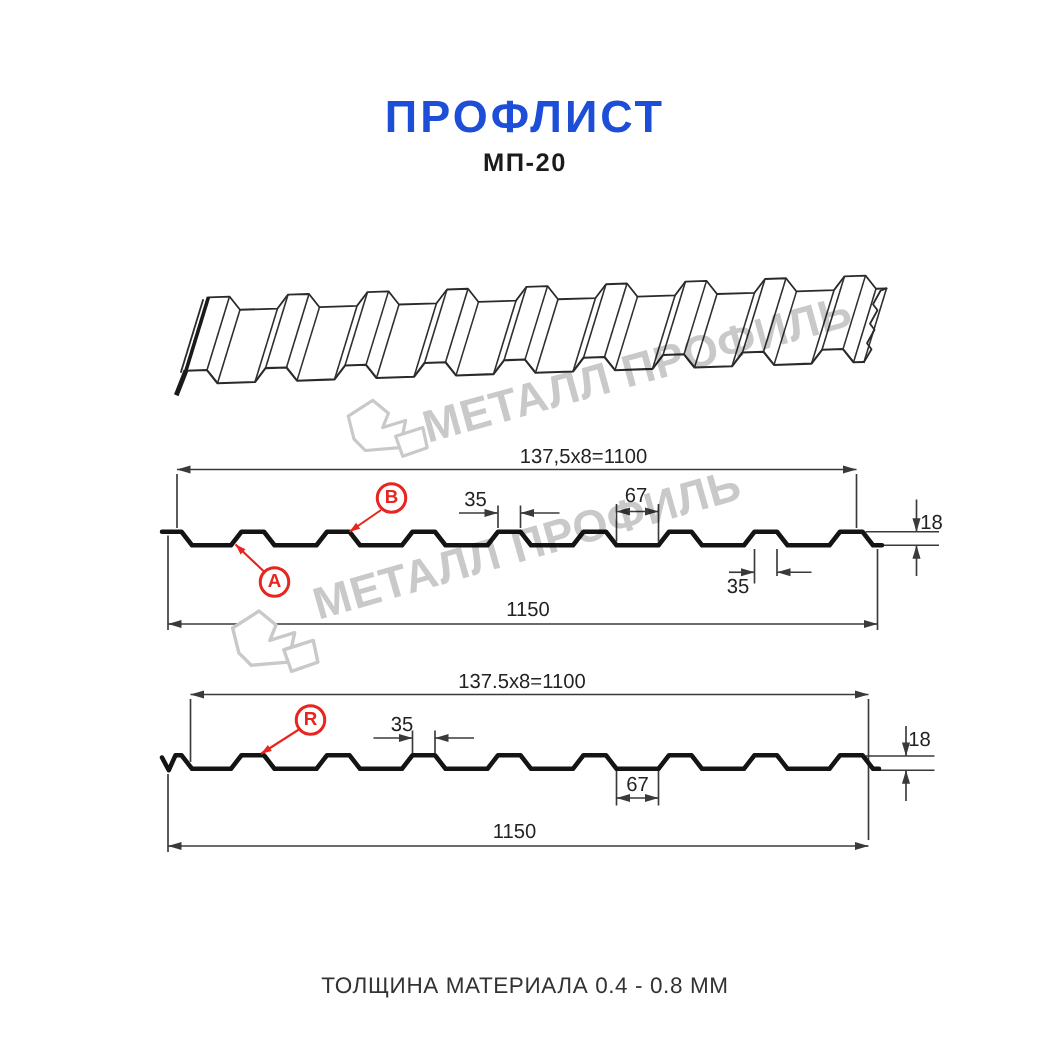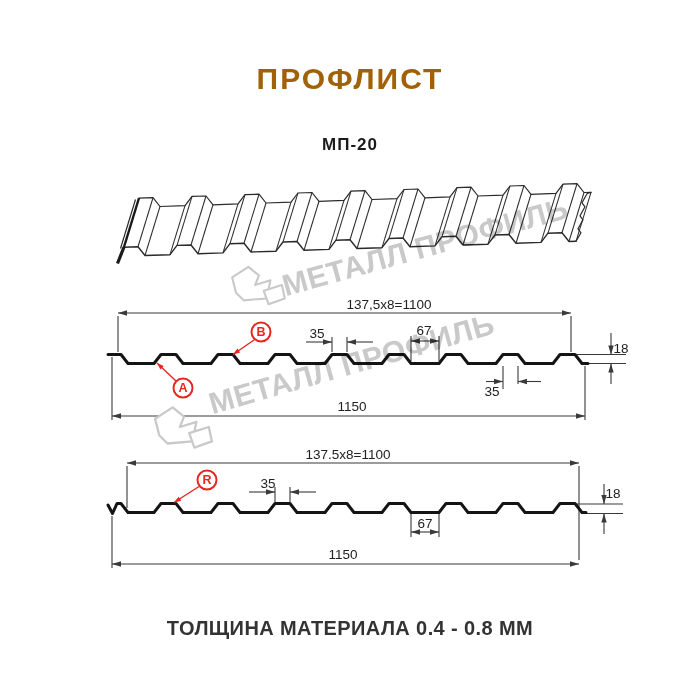--- a/index.html
+++ b/index.html
@@ -1,22 +1,22 @@
 <!DOCTYPE html>
 <html style="--red: #e8251f; --wm: #c9c9c9;"><head>
 <meta charset="utf-8">
 <style>
   html,body{margin:0;padding:0;background:#fff;}
   .stage{position:relative;width:700px;height:700px;background:#fff;overflow:hidden;
          font-family:"Liberation Sans","DejaVu Sans",sans-serif;}
   .abs{position:absolute;white-space:nowrap;}
   .ctr{transform:translate(-50%,-50%);}
-  .title{font-size:30px;font-weight:bold;letter-spacing:2px;color:#a16207;}
-  .subtitle{font-size:17px;font-weight:bold;letter-spacing:1px;color:#1b1b1b;margin-top:36px;}
-  .caption{font-size:20px;font-weight:bold;letter-spacing:.4px;color:#333;}
+  .title{font-size:30px;font-weight:bold;letter-spacing:2px;color:#1d4ed8;}
+  .subtitle{font-size:17px;font-weight:bold;letter-spacing:1px;color:#1b1b1b;}
+  .caption{font-size:15px;font-weight:normal;letter-spacing:.4px;color:#333;margin-top:32px;}
   .dim{font-size:13.5px;color:#222;}
   .circ{width:21px;height:21px;border:2.2px solid var(--red,#e8251f);border-radius:50%;
         color:var(--red,#e8251f);font-size:12.5px;font-weight:bold;line-height:17px;
         text-align:center;box-sizing:border-box;background:transparent;}
   .wmtext{font-size:30px;font-weight:bold;letter-spacing:.5px;color:var(--wm,#c9c9c9);
           transform-origin:0 100%;line-height:30px;mix-blend-mode:multiply;}
   #art{position:absolute;left:0;top:0;z-index:2;}
   .wmlogo{position:absolute;z-index:3;}
   .wmtext{position:absolute;z-index:3;}
   .txt{z-index:4;}

